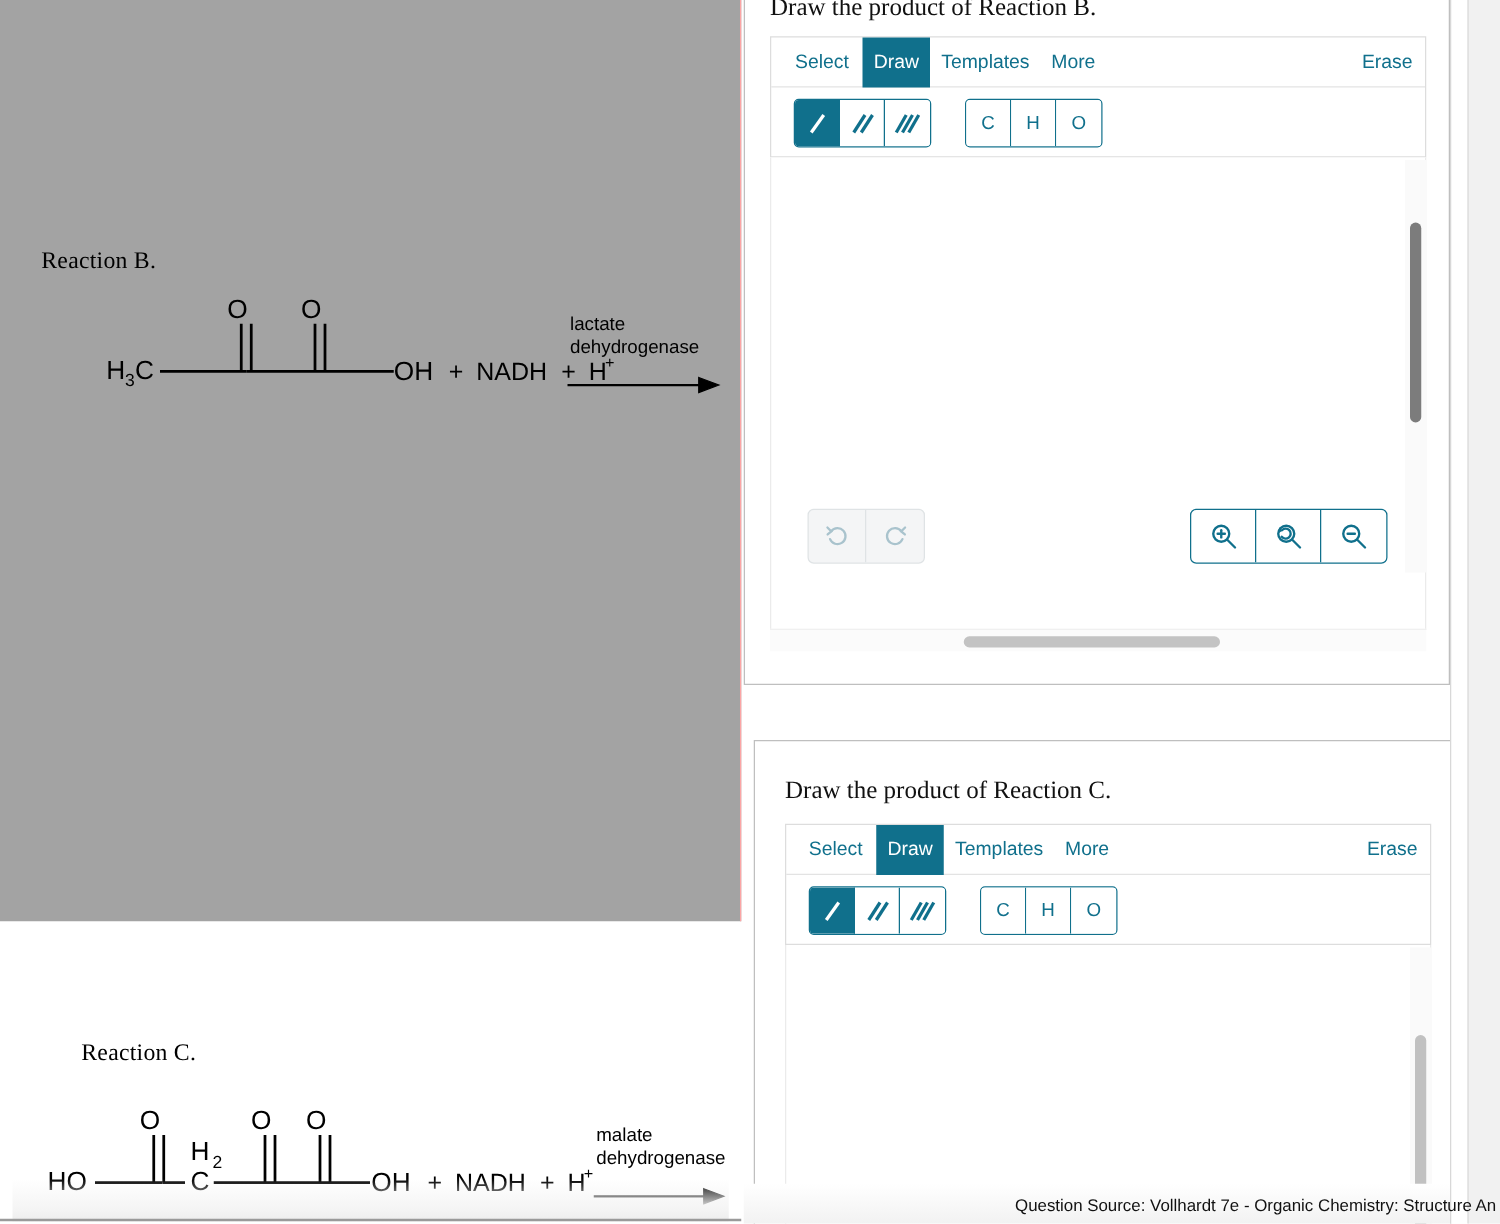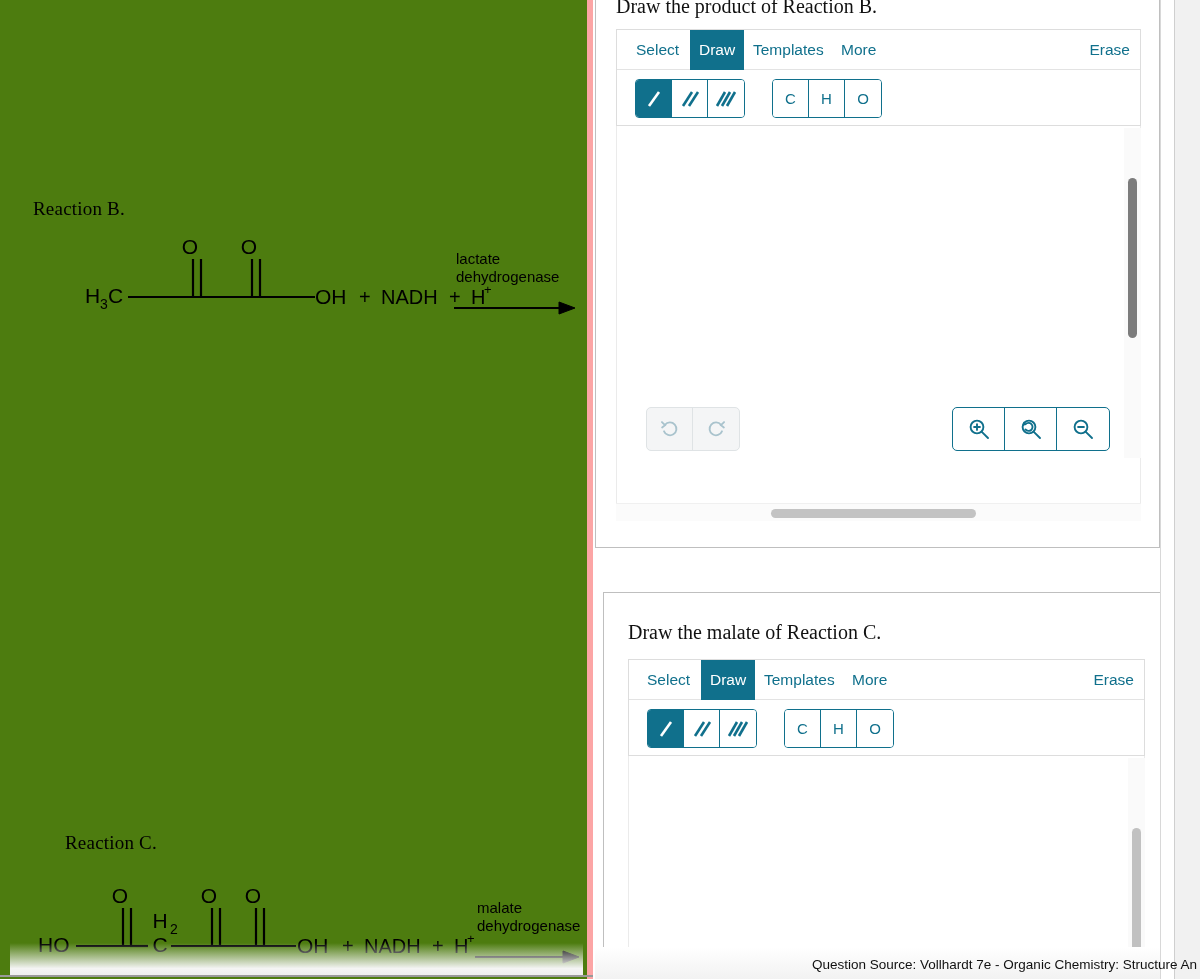--- a/index.html
+++ b/index.html
@@ -40,23 +40,23 @@
     border-left: 1px solid #d8d8d8;
     border-right: 1px solid #cfcfcf;
     box-sizing: border-box;
   }
 
   
   #left-col {
     position: absolute;
     left: 0; top: 0;
     width: 593px;
-    height: 979px;
-    background: #4d7c0f;
-    border-right: 6px solid #fca5a5;
+    height: 737px;
+    background: #a3a3a3;
+    border-right: 1px solid #fca5a5;
     box-sizing: border-box;
   }
 
   .reaction-block { position: absolute; left: 0; width: 593px; }
   .reaction-title {
     font-family: "Liberation Serif", serif;
     font-size: 19px;
     color: #000;
     letter-spacing: .2px;
   }
@@ -449,21 +449,21 @@
       </div>
     </div>
 
     <div class="hscroll-track" style="left:20px; top:530px; width:525px;">
       <div class="hscroll-thumb" style="left:155px; width:205px;"></div>
     </div>
   </div>
 
   <div class="editor-panel" style="left:603px; top:592px; width:558px; height:390px;">
 
-    <div class="panel-title" style="left:24px; top:28px;">Draw the malate of Reaction C.</div>
+    <div class="panel-title" style="left:24px; top:28px;">Draw the product of Reaction C.</div>
 
     <div class="mk-toolbar" style="left:24px; top:66px; width:517px; height:97px;">
 
       <div class="mk-tabrow">
         <div class="mk-tab" style="left:9px;"><span>Select</span></div>
         <div class="mk-tab active" style="left:72px;"><span>Draw</span></div>
         <div class="mk-tab" style="left:126px;"><span>Templates</span></div>
         <div class="mk-tab" style="left:214px;"><span>More</span></div>
         <div class="mk-erase"><span>Erase</span></div>
       </div>

